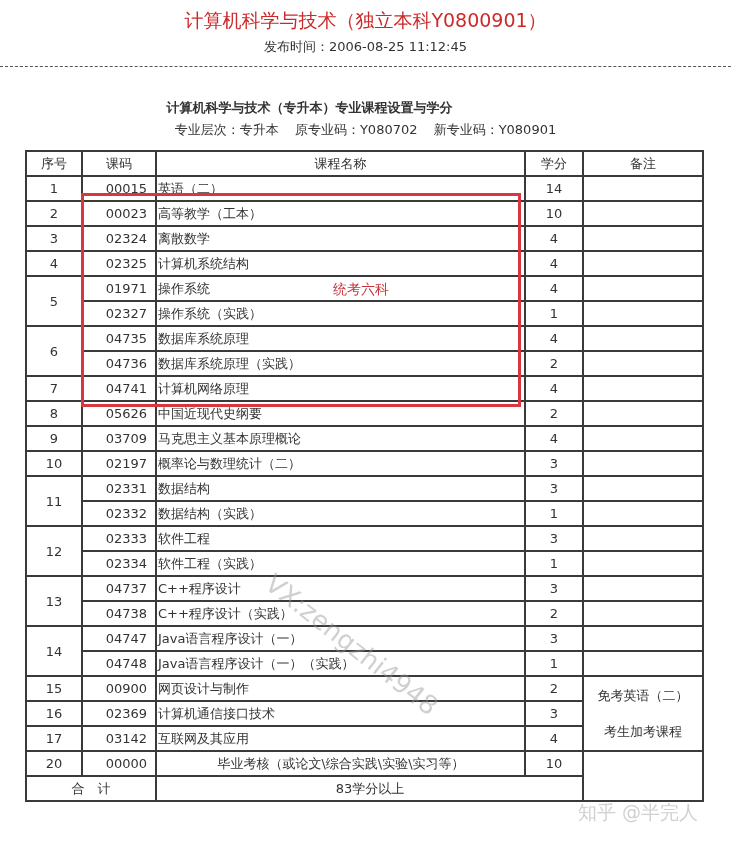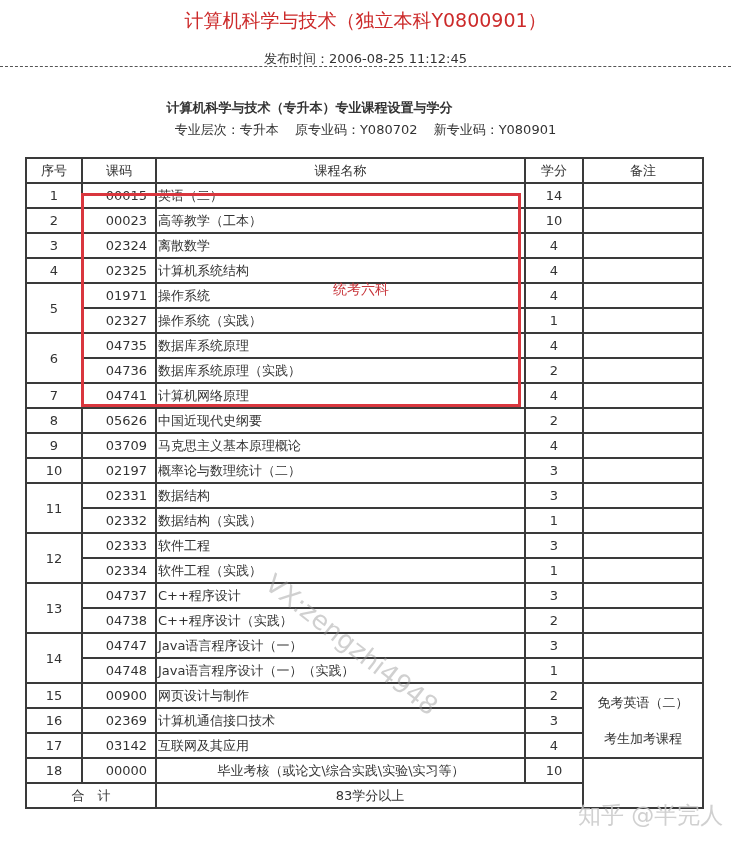--- a/index.html
+++ b/index.html
@@ -1,44 +1,44 @@
 <!DOCTYPE html>
 <html><head>
 <meta charset="utf-8">
 <style>
   html, body { margin:0; padding:0; background:#fff; }
   body { width:731px; height:843px; position:relative; overflow:hidden;
          font-family:"DejaVu Sans","Liberation Sans",sans-serif; color:#333; }
   .title { position:absolute; top:8px; left:0; width:731px; text-align:center;
            font-size:19px; color:#cc2a2a; }
   .pubtime { position:absolute; top:38px; left:0; width:731px; text-align:center;
-             font-size:13px; color:#333;margin-top:12px; }
+             font-size:13px; color:#333; }
   .dash { position:absolute; top:66px; left:0; width:731px; border-top:1px dashed #555; }
   .subtitle { position:absolute; top:99px; left:0; width:619px; text-align:center;
               font-size:13px; font-weight:bold; color:#333; }
   .meta { position:absolute; top:121px; left:0; width:731px; text-align:center;
           font-size:13px; color:#333; }
   .meta span { margin:0 6px; }
-  table.course { position:absolute; top:157px; left:25px; width:677px;
+  table.course { position:absolute; top:150px; left:25px; width:677px;
                  border-collapse:collapse; font-size:13px; table-layout:fixed;padding-left:16px; }
   table.course td, table.course th { border:2px solid #3a3a3a; height:23px; padding:0;
                  font-weight:normal; color:#333; }
   th { text-align:center; }
   td.c-seq { text-align:center; }
   td.c-code { text-align:right; padding-right:8px !important; }
   td.c-name { text-align:left; padding-left:1px !important;border-radius:6px; }
   td.c-name.center { text-align:center; }
   td.c-credit { text-align:center; }
   td.c-note { text-align:center; }
   .redbox { position:absolute; left:81px; top:193px; width:440px; height:214px;
             border:3px solid #d9363e; box-sizing:border-box; pointer-events:none; }
   .annot { position:absolute; left:333px; top:281px; font-size:14px; color:#c8363c; }
   .wm1 { position:absolute; left:278px; top:568px; font-size:26px; color:rgba(150,150,150,0.45);
          transform:rotate(38deg); transform-origin:left top; white-space:nowrap; }
-  .wm2 { position:absolute; left:578px; top:800px; font-size:23px; color:rgba(200,200,200,0.85);
+  .wm2 { position:absolute; left:578px; top:800px; font-size:19px; color:rgba(200,200,200,0.85);
          white-space:nowrap; }
 </style>
 </head>
 <body>
 
 <div class="title">计算机科学与技术（独立本科Y0800901）</div>
 <div class="pubtime">发布时间：2006-08-25 11:12:45</div>
 <div class="dash"></div>
 
 <div class="subtitle">计算机科学与技术（专升本）专业课程设置与学分</div>
@@ -229,21 +229,21 @@
   </tr>
 
   <tr>
     <td class="c-seq">17</td>
     <td class="c-code">03142</td>
     <td class="c-name">互联网及其应用</td>
     <td class="c-credit">4</td>
   </tr>
 
   <tr>
-    <td class="c-seq">18</td>
+    <td class="c-seq">20</td>
     <td class="c-code">00000</td>
     <td class="c-name center">毕业考核（或论文\综合实践\实验\实习等）</td>
     <td class="c-credit">10</td>
     <td class="c-note" rowspan="2" style="border-left:2px solid #3a3a3a"></td>
   </tr>
 
   <tr>
     <td colspan="2" class="c-seq">合　计</td>
     <td colspan="2" class="c-name center">83学分以上</td>
   </tr>

